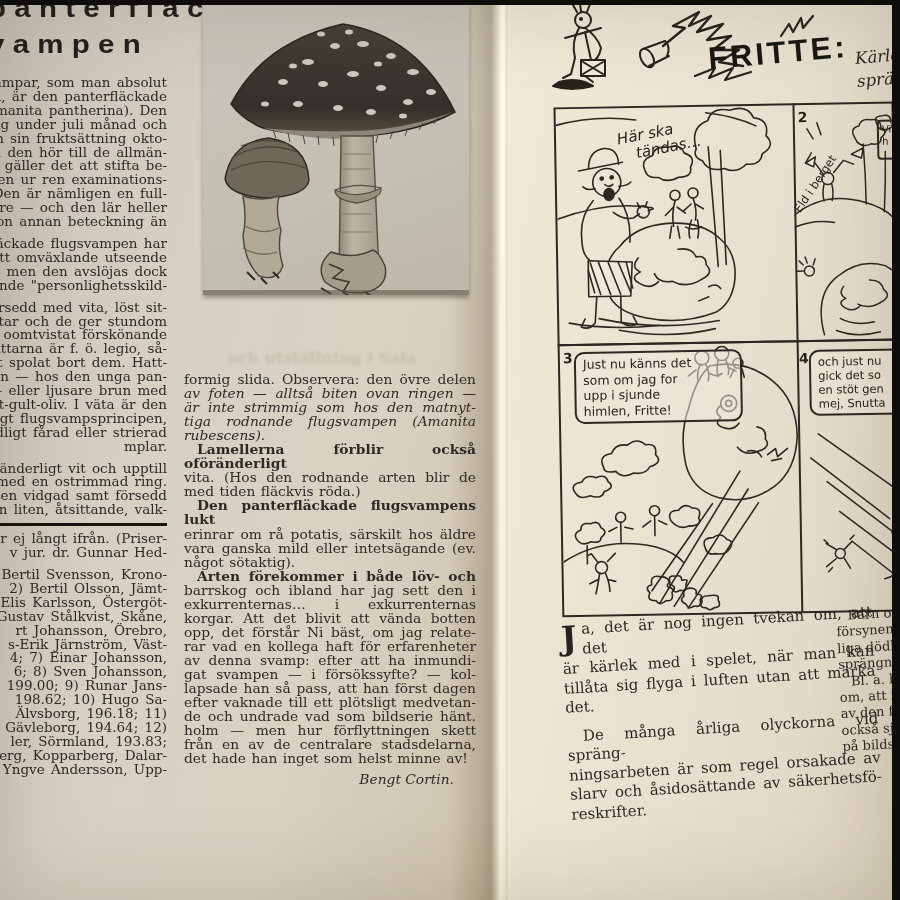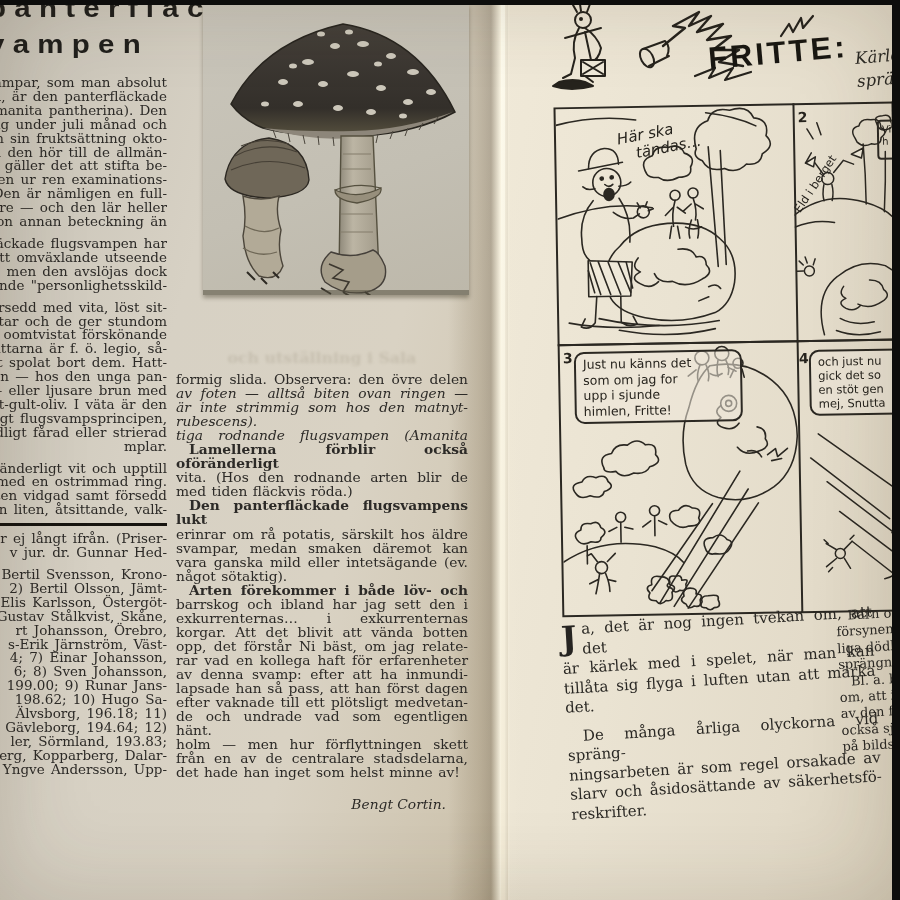--- a/index.html
+++ b/index.html
@@ -25,26 +25,26 @@
   .c1line{white-space:nowrap;font-size:13.5px;line-height:13.9px;word-spacing:2px;}
   .c1gap{height:8px;}
   .rule{height:3px;background:#16140f;width:172px;margin:6px 0 6px auto;}
 
   .mushroom{position:absolute;left:203px;top:4px;width:266px;height:291px;
     background:linear-gradient(160deg,#cac6bb,#c3bfb3 60%,#bdb8aa);box-shadow:0 3px 4px rgba(40,32,15,.35);}
   .caption{position:absolute;left:186px;top:297px;width:290px;text-align:center;font-style:italic;
     font-size:13px;line-height:16px;color:#33322e;}
   .ghost{position:absolute;left:232px;top:349px;font-size:15px;color:#6a5f48;opacity:.16;filter:blur(1.6px);
     font-weight:bold;transform:scaleX(1.05);}
-  .col2{position:absolute;left:176px;top:372px;width:292px;color:#2c2a27;}
+  .col2{position:absolute;left:184px;top:372px;width:292px;color:#2c2a27;}
   .m-line{font-size:13.8px;line-height:14.05px;word-spacing:1px;text-align:justify;text-align-last:justify;}
   .m-line.end{text-align-last:left;}
   .m-line.it{font-style:italic;}
   .m-line.ind{text-indent:13px;font-weight:bold;}
-  .signature{font-size:13.8px;line-height:15px;font-style:italic;text-align:right;padding-right:22px;margin-top:18px;}
+  .signature{font-size:13.8px;line-height:15px;font-style:italic;text-align:right;padding-right:22px;margin-top:7px;}
 
   
   .fritte{position:absolute;left:708px;top:35px;font-family:"Liberation Sans",sans-serif;font-weight:bold;
     font-size:31px;letter-spacing:3px;color:#191712;transform:rotate(-5deg);z-index:5;}
   .subtitle{position:absolute;left:856px;top:44px;width:70px;font-style:italic;font-size:16.5px;line-height:23px;
     color:#2a2823;transform:rotate(-5deg);}
   .headart{position:absolute;left:545px;top:2px;z-index:4;}
 
   
   .comic{position:absolute;left:557px;top:105px;width:338px;height:508px;transform:rotate(-1deg);transform-origin:40% 40%;}
@@ -246,40 +246,40 @@
   </div>
 
 
   <div class="ghost">och utställning i Sala</div>
 
   <div class="col2">
     <div>
         <div class="m-line">formig slida. Observera: den övre delen</div>
         <div class="m-line it">av foten — alltså biten ovan ringen —</div>
         <div class="m-line it">är inte strimmig som hos den matnyt-</div>
+        <div class="m-line it">tiga rodnande flugsvampen (Amanita</div>
         <div class="m-line it end">rubescens).</div>
-        <div class="m-line it">tiga rodnande flugsvampen (Amanita</div>
         <div class="m-line ind">Lamellerna förblir också oföränderligt</div>
         <div class="m-line">vita. (Hos den rodnande arten blir de</div>
         <div class="m-line end">med tiden fläckvis röda.)</div>
         <div class="m-line ind">Den panterfläckade flugsvampens lukt</div>
         <div class="m-line">erinrar om rå potatis, särskilt hos äldre</div>
-        <div class="m-line">svampar, medan smaken däremot kan</div>
         <div class="m-line">vara ganska mild eller intetsägande (ev.</div>
         <div class="m-line end">något sötaktig).</div>
         <div class="m-line ind">Arten förekommer i både löv- och</div>
         <div class="m-line">barrskog och ibland har jag sett den i</div>
         <div class="m-line">exkurrenternas… i exkurrenternas</div>
         <div class="m-line">korgar. Att det blivit att vända botten</div>
         <div class="m-line">opp, det förstår Ni bäst, om jag relate-</div>
         <div class="m-line">rar vad en kollega haft för erfarenheter</div>
         <div class="m-line">av denna svamp: efter att ha inmundi-</div>
+        <div class="m-line">gat svampen — i försökssyfte? — kol-</div>
         <div class="m-line">lapsade han så pass, att han först dagen</div>
         <div class="m-line">efter vaknade till ett plötsligt medvetan-</div>
-        <div class="m-line">de och undrade vad som egentligen hänt.</div>
+        <div class="m-line">de och undrade vad som bildserie hänt.</div>
         <div class="m-line">holm — men hur förflyttningen skett</div>
         <div class="m-line">från en av de centralare stadsdelarna,</div>
         <div class="m-line end">det hade han inget som helst minne av!</div>
       </div>
     <div class="signature">Bengt Cortin.</div>
   </div>
 
   <svg class="headart" width="350" height="100" viewBox="0 0 350 100">
     <g stroke="#26231d" stroke-width="2" fill="none" stroke-linecap="round" stroke-linejoin="round">
 

